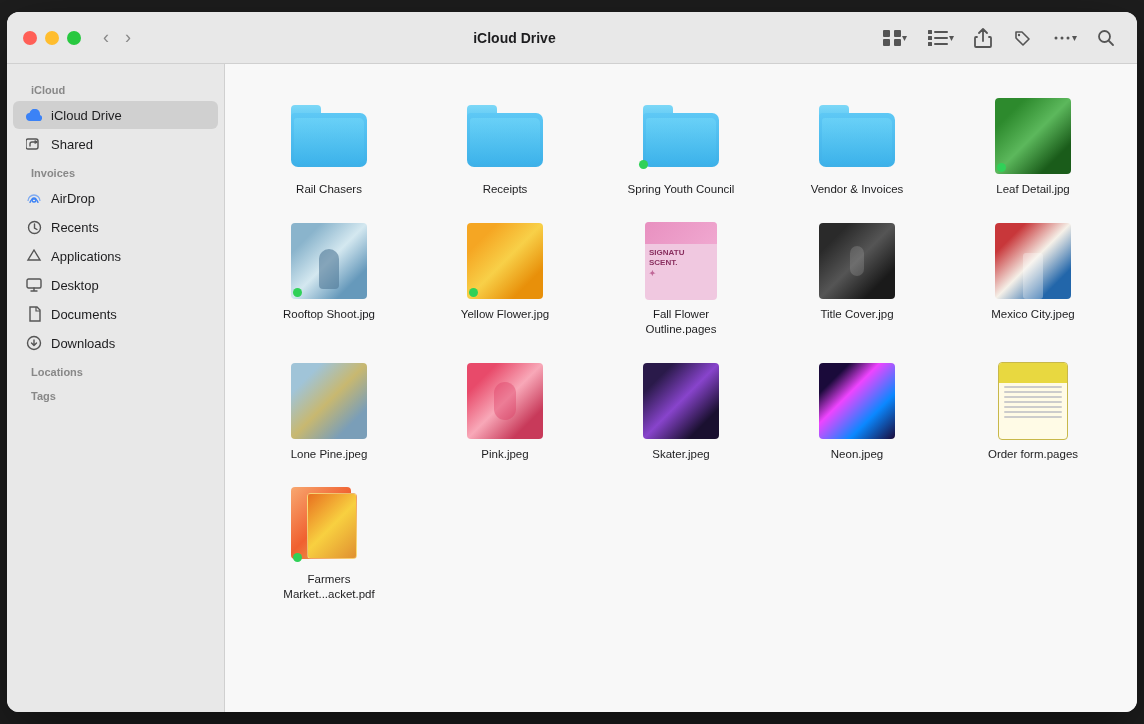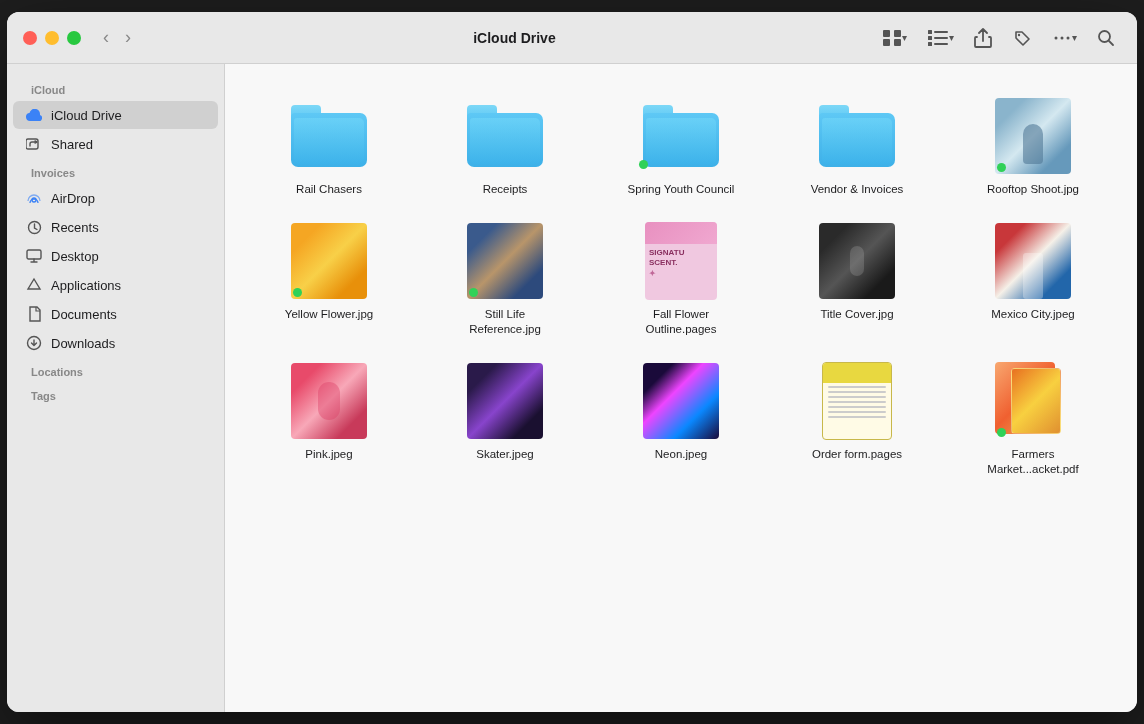--- a/index.html
+++ b/index.html
@@ -395,35 +395,35 @@
           <svg width="15" height="15" viewBox="0 0 15 15" fill="none">
             <circle cx="7.5" cy="7.5" r="6" stroke="#555" stroke-width="1.4"></circle>
             <path d="M7.5 4v4l2.5 1.5" stroke="#555" stroke-width="1.4" stroke-linecap="round"></path>
           </svg>
         </div>
         <span class="sidebar-label">Recents</span>
       </div>
 
       <div class="sidebar-item">
         <div class="sidebar-icon">
+          <svg width="16" height="16" viewBox="0 0 16 16" fill="none">
+            <path d="M8 2L14 12H2L8 2z" stroke="#555" stroke-width="1.4" fill="none"></path>
+          </svg>
+        </div>
+        <span class="sidebar-label">Applications</span>
+      </div>
+
+      <div class="sidebar-item">
+        <div class="sidebar-icon">
           <svg width="16" height="14" viewBox="0 0 16 14" fill="none">
             <rect x="1" y="1" width="14" height="9" rx="1.5" stroke="#555" stroke-width="1.4" fill="none"></rect>
             <path d="M5 13h6M8 10v3" stroke="#555" stroke-width="1.4" stroke-linecap="round"></path>
           </svg>
         </div>
         <span class="sidebar-label">Desktop</span>
-      </div>
-
-      <div class="sidebar-item">
-        <div class="sidebar-icon">
-          <svg width="16" height="16" viewBox="0 0 16 16" fill="none">
-            <path d="M8 2L14 12H2L8 2z" stroke="#555" stroke-width="1.4" fill="none"></path>
-          </svg>
-        </div>
-        <span class="sidebar-label">Applications</span>
       </div>
 
       <div class="sidebar-item">
         <div class="sidebar-icon">
           <svg width="13" height="16" viewBox="0 0 13 16" fill="none">
             <path d="M2 1h7l3 3v11H2V1z" stroke="#555" stroke-width="1.4" fill="none"></path>
             <path d="M8 1v4h4" stroke="#555" stroke-width="1.2" fill="none"></path>
           </svg>
         </div>
         <span class="sidebar-label">Documents</span>
@@ -485,47 +485,47 @@
             <div class="folder-icon">
               <div class="folder-tab"></div>
               <div class="folder-body"></div>
               <div class="folder-inner"></div>
             </div>
           </div>
           <span class="file-name">Vendor &amp; Invoices</span>
         </div>
 
 
+        <div class="file-item">
+          <div class="file-thumb" style="position:relative">
+            <div class="green-dot" style="position:absolute;bottom:4px;left:4px;z-index:2;"></div>
+            <div class="img-thumb img-leaf"></div>
+          </div>
+          <span class="file-name">Leaf Detail.jpg</span>
+        </div>
 
         <div class="file-item">
           <div class="file-thumb" style="position:relative">
             <div class="green-dot" style="position:absolute;bottom:4px;left:4px;z-index:2;"></div>
             <div class="img-thumb img-rooftop" style="display:flex;align-items:center;justify-content:center;">
 
               <div style="width:20px;height:40px;background:rgba(80,120,150,0.6);border-radius:10px 10px 4px 4px;position:relative;top:8px;"></div>
             </div>
           </div>
           <span class="file-name">Rooftop Shoot.jpg</span>
         </div>
 
         <div class="file-item">
           <div class="file-thumb" style="position:relative">
             <div class="green-dot" style="position:absolute;bottom:4px;left:4px;z-index:2;"></div>
             <div class="img-thumb img-flower"></div>
           </div>
           <span class="file-name">Yellow Flower.jpg</span>
         </div>
 
-        <div class="file-item">
-          <div class="file-thumb" style="position:relative">
-            <div class="green-dot" style="position:absolute;bottom:4px;left:4px;z-index:2;"></div>
-            <div class="img-thumb img-still-life"></div>
-          </div>
-          <span class="file-name">Still Life Reference.jpg</span>
-        </div>
 
         <div class="file-item">
           <div class="file-thumb">
             <div class="fall-scents-thumb">
               <div style="height:22px;background:linear-gradient(135deg,#e890c0,#f0a8d0);"></div>
               <div class="fall-text">SIGNATU<br>SCENT.<br><span style="color:#c06898">✦</span></div>
             </div>
           </div>
           <span class="file-name">Fall Flower Outline.pages</span>
         </div>
@@ -541,20 +541,26 @@
 
         <div class="file-item">
           <div class="file-thumb">
             <div class="img-thumb img-mexico" style="display:flex;align-items:flex-end;justify-content:center;">
               <div style="width:20px;height:46px;background:rgba(255,255,255,0.3);border-radius:3px;margin-bottom:0;"></div>
             </div>
           </div>
           <span class="file-name">Mexico City.jpeg</span>
         </div>
 
+        <div class="file-item">
+          <div class="file-thumb">
+            <div class="img-thumb img-lone-pine"></div>
+          </div>
+          <span class="file-name">Lone Pine.jpeg</span>
+        </div>
 
         <div class="file-item">
           <div class="file-thumb">
             <div class="img-thumb img-pink" style="display:flex;align-items:center;justify-content:center;">
               <div style="width:22px;height:38px;background:rgba(220,60,100,0.4);border-radius:11px;"></div>
             </div>
           </div>
           <span class="file-name">Pink.jpeg</span>
         </div>
 

